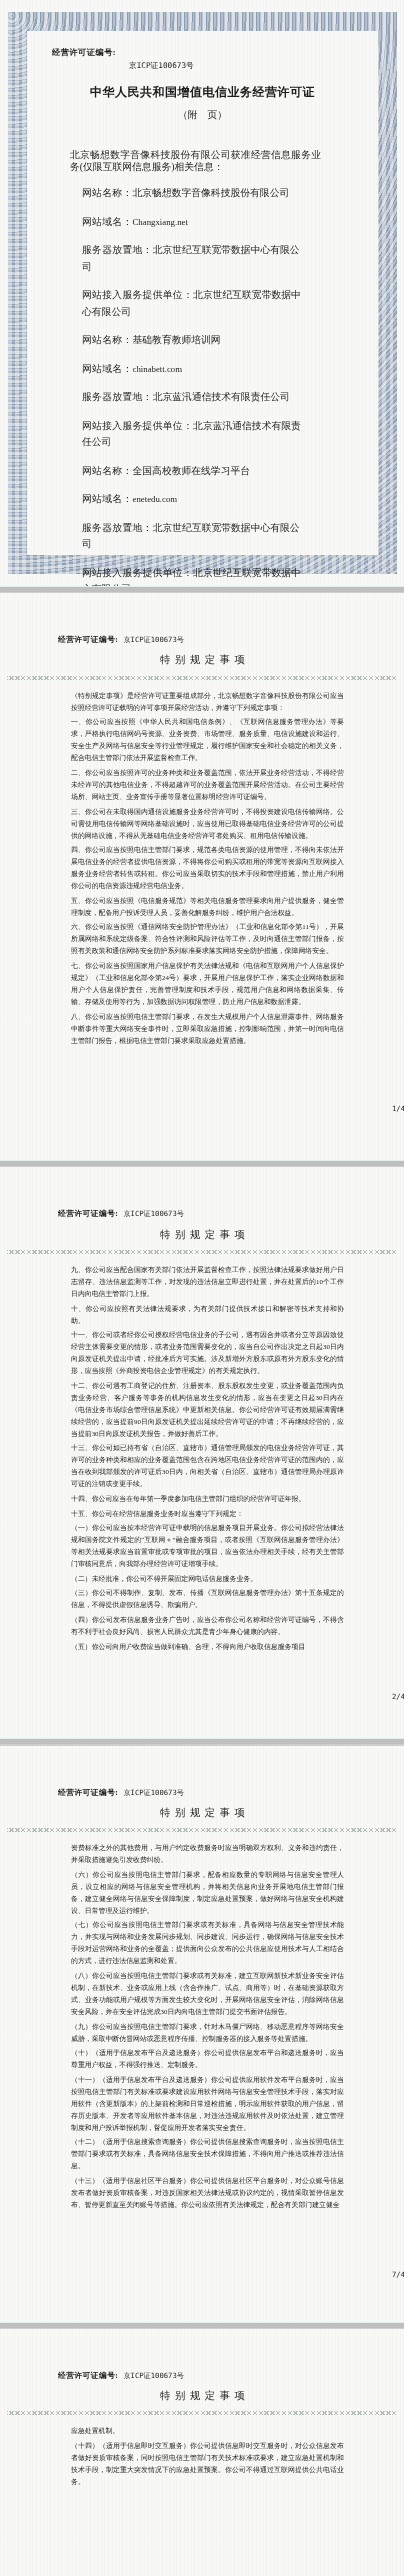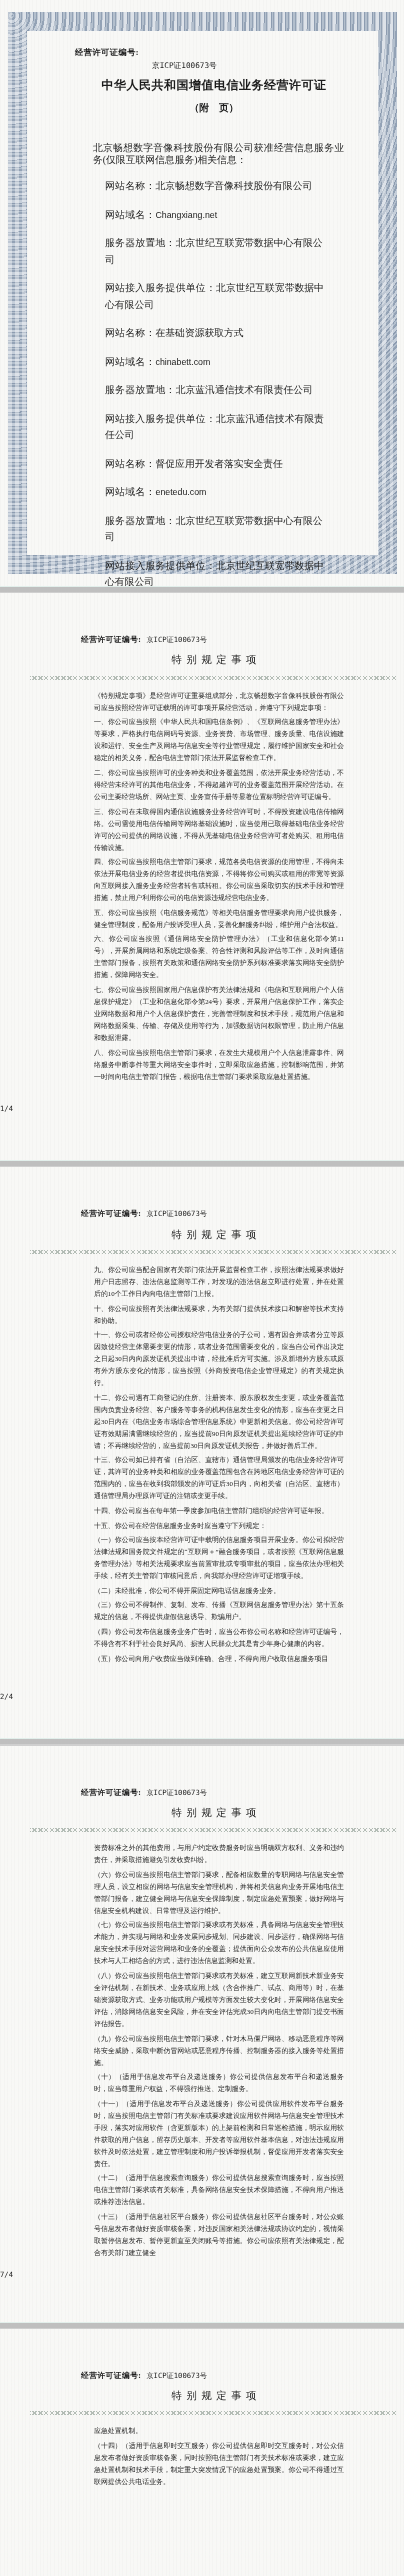--- a/index.html
+++ b/index.html
@@ -8,21 +8,20 @@
     background:#d8d8d8;
     font-family:"Liberation Serif","DejaVu Serif",serif;
     color:#1c1c1c;
   }
   .doc{width:405px;}
   .page{
     position:relative;
     background:#f8f8f6;
     background-image:repeating-linear-gradient(90deg, rgba(0,0,0,0.015) 0 1px, rgba(0,0,0,0) 1px 3.6px);
     overflow:hidden;
-    padding-left:23px;
   }
   .page-gap{
     height:7.2px;
     background:linear-gradient(#e2efeb 0 1px, #bfbfbf 1px 5.7px, #cfcfcf 5.7px 7.2px);
   }
   
   .cert{height:586px;}
   .frame{
     position:absolute; inset:12.4px 8.2px;
     background:
@@ -30,45 +29,45 @@
       repeating-radial-gradient(circle at 3.6px 3.6px, #8d9cb0 0 1px, #b3bfcd 1px 2.6px, #93a2b5 2.6px 4.6px, #c6cfda 4.6px 7.2px);
   }
   .frame-inner{
     position:absolute; inset:18.5px;
     background:#f8f8f6;
     background-image:repeating-linear-gradient(90deg, rgba(0,0,0,0.015) 0 1px, rgba(0,0,0,0) 1px 3.6px);
   }
   .cert-content{position:relative; padding-top:47px;}
   .cert-no-label{margin-left:52px; font-size:8.2px; font-weight:700; letter-spacing:0.5px;}
   .cert-no-value{margin-left:129px; margin-top:3.1px; font-size:7.7px; font-family:"DejaVu Sans Mono","Liberation Mono",monospace;}
-  .cert-title{margin-top:6px; text-align:center; font-size:12px; font-weight:700; letter-spacing:0.5px;}
-  .cert-subtitle{margin-top:5.2px; text-align:center; font-size:9.8px; font-weight:700;}
+  .cert-title{margin-top:13px; text-align:center; font-size:12px; font-weight:700; letter-spacing:0.5px;}
+  .cert-subtitle{margin-top:5.2px; text-align:center; font-size:9.8px; font-weight:400;}
   .cert-intro{
     margin:27px 8px 0 70px; width:251px;
     font-size:9.8px; line-height:12px; text-align:justify;
   }
   .cert-fields{margin:6.2px 0 0 70px; width:251px;}
   .field{margin:12px; font-size:9.8px; line-height:16.5px; text-align:left;}
   .flabel{letter-spacing:0.3px;}
-  .mono{font-family:Liberation Sans, sans-serif; font-size:8.8px;}
+  .mono{font-family:Liberation Serif, serif; font-size:8.8px;}
   
   .prov .prov-head{padding-top:42px; margin-left:58px; font-size:7.7px;}
   .prov .prov-head .hl{font-weight:700; letter-spacing:0.5px;}
   .prov .prov-head .hv{font-family:"DejaVu Sans Mono","Liberation Mono",monospace; font-size:7.2px; margin-left:3.1px;}
   .prov-title{margin-top:8.2px; text-align:center; font-size:10.3px; font-weight:400; letter-spacing:4.6px; text-indent:4.6px;}
   .zigzag{
     margin:7.2px 7.2px 0 7.2px; height:3.6px;
     background:
       repeating-linear-gradient(135deg, #b4bdb6 0 1px, rgba(0,0,0,0) 1px 4.1px),
       repeating-linear-gradient(45deg, #b4bdb6 0 1px, rgba(0,0,0,0) 1px 4.1px);
   }
   .prov-body{margin:10.3px 61px 0 71px; text-align:justify;}
   .para{margin:0 0 2.6px 0; font-size:6.9px; line-height:12px;}
   .pageno{
-    position:absolute; left:0; right:0; text-align:left;
+    position:absolute; left:0; right:0; text-align:right;
     font-size:7.2px; font-family:"DejaVu Sans Mono","Liberation Mono",monospace;
   }
   .pg-a{height:567px;} .pg-a .pageno{bottom:47px;}
   .pg-b{height:571px;} .pg-b .pageno{bottom:37px;}
   .pg-c{height:576px;} .pg-c .pageno{bottom:43px;}
   .pg-d{height:545px;}
 </style>
 </head>
 <body>
 
@@ -82,25 +81,25 @@
       <div class="cert-no-label">经营许可证编号:</div>
       <div class="cert-no-value">京ICP证100673号</div>
       <h1 class="cert-title">中华人民共和国增值电信业务经营许可证</h1>
       <div class="cert-subtitle">（附　页）</div>
       <p class="cert-intro">北京畅想数字音像科技股份有限公司获准经营信息服务业务(仅限互联网信息服务)相关信息：</p>
       <div class="cert-fields" id="cert-fields">
           <p class="field"><span class="flabel">网站名称：</span><span>北京畅想数字音像科技股份有限公司</span></p>
           <p class="field"><span class="flabel">网站域名：</span><span class="mono">Changxiang.net</span></p>
           <p class="field"><span class="flabel">服务器放置地：</span><span>北京世纪互联宽带数据中心有限公司</span></p>
           <p class="field"><span class="flabel">网站接入服务提供单位：</span><span>北京世纪互联宽带数据中心有限公司</span></p>
-          <p class="field"><span class="flabel">网站名称：</span><span>在基础资源获取方式</span></p>
+          <p class="field"><span class="flabel">网站名称：</span><span>基础教育教师培训网</span></p>
           <p class="field"><span class="flabel">网站域名：</span><span class="mono">chinabett.com</span></p>
           <p class="field"><span class="flabel">服务器放置地：</span><span>北京蓝汛通信技术有限责任公司</span></p>
           <p class="field"><span class="flabel">网站接入服务提供单位：</span><span>北京蓝汛通信技术有限责任公司</span></p>
-          <p class="field"><span class="flabel">网站名称：</span><span>督促应用开发者落实安全责任</span></p>
+          <p class="field"><span class="flabel">网站名称：</span><span>全国高校教师在线学习平台</span></p>
           <p class="field"><span class="flabel">网站域名：</span><span class="mono">enetedu.com</span></p>
           <p class="field"><span class="flabel">服务器放置地：</span><span>北京世纪互联宽带数据中心有限公司</span></p>
           <p class="field"><span class="flabel">网站接入服务提供单位：</span><span>北京世纪互联宽带数据中心有限公司</span></p>
         </div>
     </div>
   </section>
 
   <div class="page-gap"></div>
 
   <section class="page prov pg-a">

